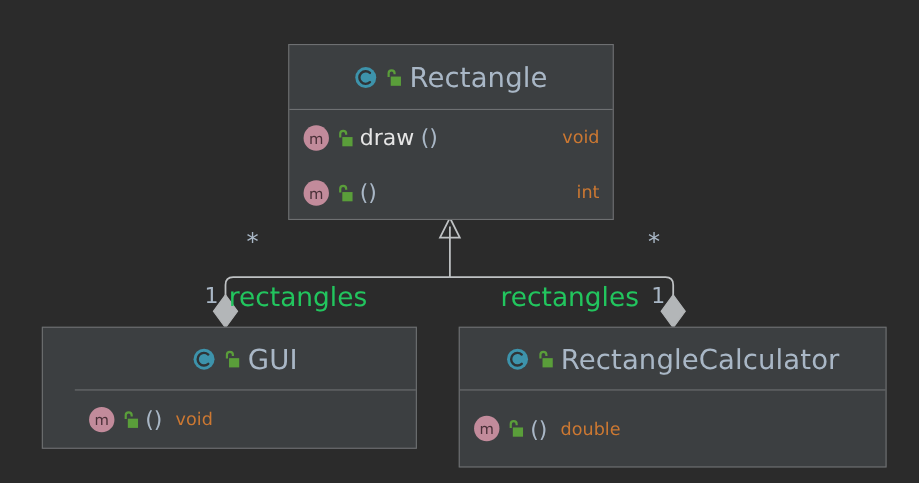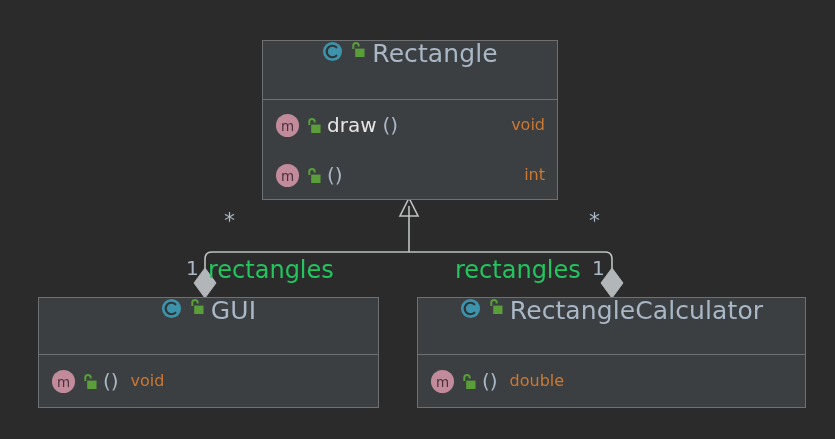--- a/index.html
+++ b/index.html
@@ -39,20 +39,21 @@
     position: absolute;
     z-index: 2;
     box-sizing: border-box;
     background: #3c3f41;
     border: 1px solid #6e7072;
     display: flex;
     flex-direction: column;
   }
   .class-header {
     display: flex;
+    align-items: center;
     justify-content: center;
     gap: 7px;
     box-sizing: border-box;
     flex: 0 0 auto;
     padding: 0 10px;
     border-bottom: 1px solid #6e7072;
   }
   .class-members {
     display: flex;
     flex-direction: column;
@@ -217,21 +218,21 @@
           <path d="M 3.3 8 L 3.3 4.6 A 2.7 2.7 0 0 1 8.7 4.6 L 8.7 5.6" fill="none" stroke="#5a9e3a" stroke-width="2"></path>
           <rect x="5.2" y="7.6" width="9.3" height="8.4" fill="#5a9e3a"></rect>
         </svg>
         <span class="member-parens">()</span>
         <span class="member-spacer"></span>
         <span class="member-type">int</span>
       </div>
     </div>
   </div>
 
-  <div class="class-box" id="box-gui" style="left:38px; top:297px; width:341px; height:111px;">
+  <div class="class-box" id="box-gui" style="left:38px; top:297px; width:341px; height:111px;padding-left:29px;">
 
     <div class="class-header" style="height:57px;">
       <svg class="icon-class" viewBox="0 0 22 22">
         <circle cx="11" cy="11" r="10" fill="#3d93ab"></circle>
         <path d="M 15 6.6 A 6 6 0 1 0 15 15.4" fill="none" stroke="#2f3437" stroke-width="2.3" stroke-linecap="round"></path>
       </svg>
       <svg class="icon-lock" viewBox="0 0 15 17">
         <path d="M 3.3 8 L 3.3 4.6 A 2.7 2.7 0 0 1 8.7 4.6 L 8.7 5.6" fill="none" stroke="#5a9e3a" stroke-width="2"></path>
         <rect x="5.2" y="7.6" width="9.3" height="8.4" fill="#5a9e3a"></rect>
       </svg>
@@ -247,21 +248,21 @@
         <svg class="icon-lock" viewBox="0 0 15 17">
           <path d="M 3.3 8 L 3.3 4.6 A 2.7 2.7 0 0 1 8.7 4.6 L 8.7 5.6" fill="none" stroke="#5a9e3a" stroke-width="2"></path>
           <rect x="5.2" y="7.6" width="9.3" height="8.4" fill="#5a9e3a"></rect>
         </svg>
         <span class="member-parens">()</span>
         <span class="member-type">void</span>
       </div>
     </div>
   </div>
 
-  <div class="class-box" id="box-rectangle-calculator" style="left:417px; top:297px; width:389px; height:111px;">
+  <div class="class-box" id="box-rectangle-calculator" style="left:417px; top:297px; width:389px; height:128px;">
 
     <div class="class-header" style="height:57px;">
       <svg class="icon-class" viewBox="0 0 22 22">
         <circle cx="11" cy="11" r="10" fill="#3d93ab"></circle>
         <path d="M 15 6.6 A 6 6 0 1 0 15 15.4" fill="none" stroke="#2f3437" stroke-width="2.3" stroke-linecap="round"></path>
       </svg>
       <svg class="icon-lock" viewBox="0 0 15 17">
         <path d="M 3.3 8 L 3.3 4.6 A 2.7 2.7 0 0 1 8.7 4.6 L 8.7 5.6" fill="none" stroke="#5a9e3a" stroke-width="2"></path>
         <rect x="5.2" y="7.6" width="9.3" height="8.4" fill="#5a9e3a"></rect>
       </svg>

